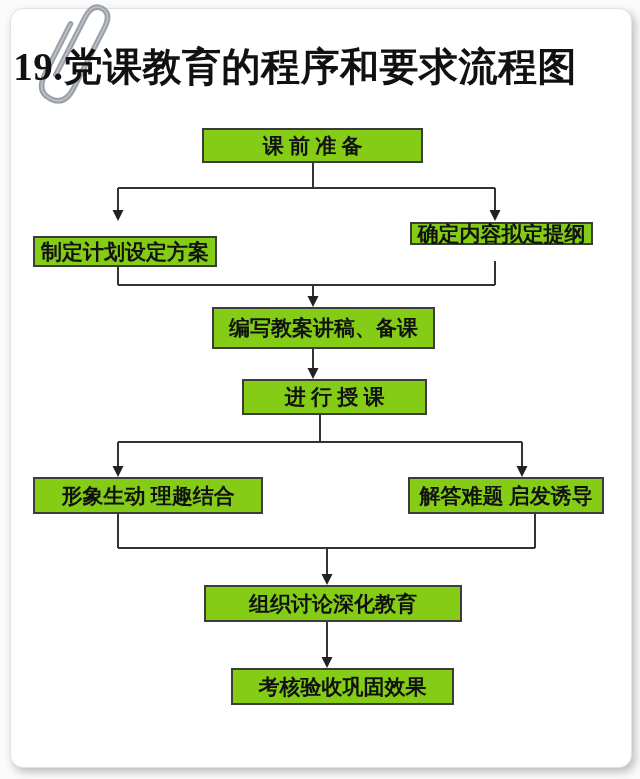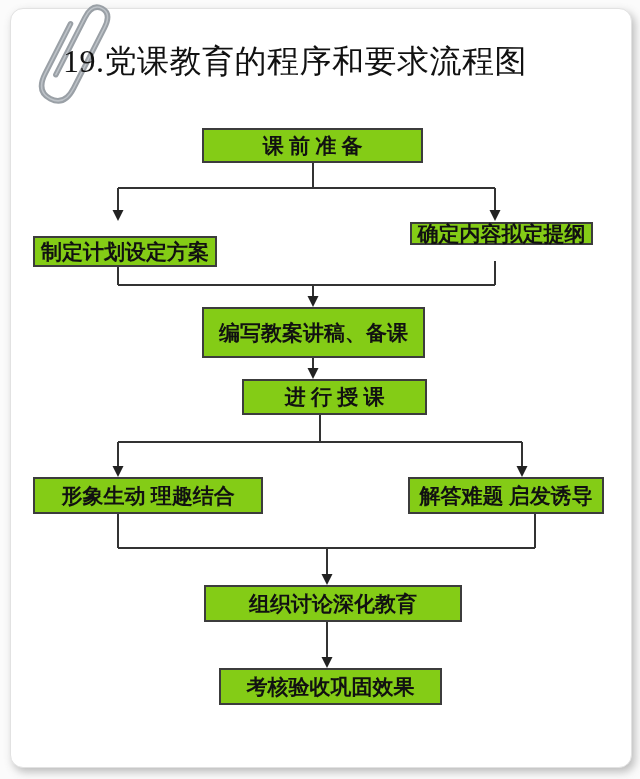--- a/index.html
+++ b/index.html
@@ -11,21 +11,21 @@
   .card{
     position:absolute;left:10px;top:8px;width:620px;height:758px;
     background:#ffffff;
     border:1px solid #e2e2e2;
     border-radius:13px;
     box-shadow:3px 4px 8px rgba(110,110,110,0.45);
   }
   .title{
     position:absolute;left:0;top:40px;width:590px;
     text-align:center;
-    font-size:32px;font-weight:400;color:#111111;
+    font-size:39px;font-weight:700;color:#111111;
     letter-spacing:0.5px;
   }
   .flow-node{
     position:absolute;
     display:flex;align-items:center;justify-content:center;
     background:#84cc16;
     border:2px solid #3c3c3c;
     box-sizing:border-box;
     font-size:21px;font-weight:600;color:#111111;
     white-space:pre;
@@ -72,23 +72,23 @@
     <polygon points="321.5,657 332.5,657 327,668"></polygon>
   </g>
 </svg>
 
 <div class="flow-node" style="left:202px;top:128px;width:221px;height:35px">课 前 准 备</div>
 
 <div class="flow-node" style="left:33px;top:236px;width:184px;height:31px">制定计划设定方案</div>
 
 <div class="flow-node" style="left:410px;top:222px;width:183px;height:23px">确定内容拟定提纲</div>
 
-<div class="flow-node" style="left:202px;top:307px;width:223px;height:51px">编写教案讲稿、备课</div>
+<div class="flow-node" style="left:212px;top:307px;width:223px;height:42px">编写教案讲稿、备课</div>
 
 <div class="flow-node" style="left:242px;top:379px;width:185px;height:36px">进 行 授 课</div>
 
 <div class="flow-node" style="left:33px;top:477px;width:230px;height:37px">形象生动 理趣结合</div>
 
 <div class="flow-node" style="left:408px;top:477px;width:196px;height:37px">解答难题 启发诱导</div>
 
 <div class="flow-node" style="left:204px;top:585px;width:258px;height:37px">组织讨论深化教育</div>
 
-<div class="flow-node" style="left:219px;top:668px;width:223px;height:37px">考核验收巩固效果</div>
+<div class="flow-node" style="left:231px;top:668px;width:223px;height:37px">考核验收巩固效果</div>
 
 </body></html>

